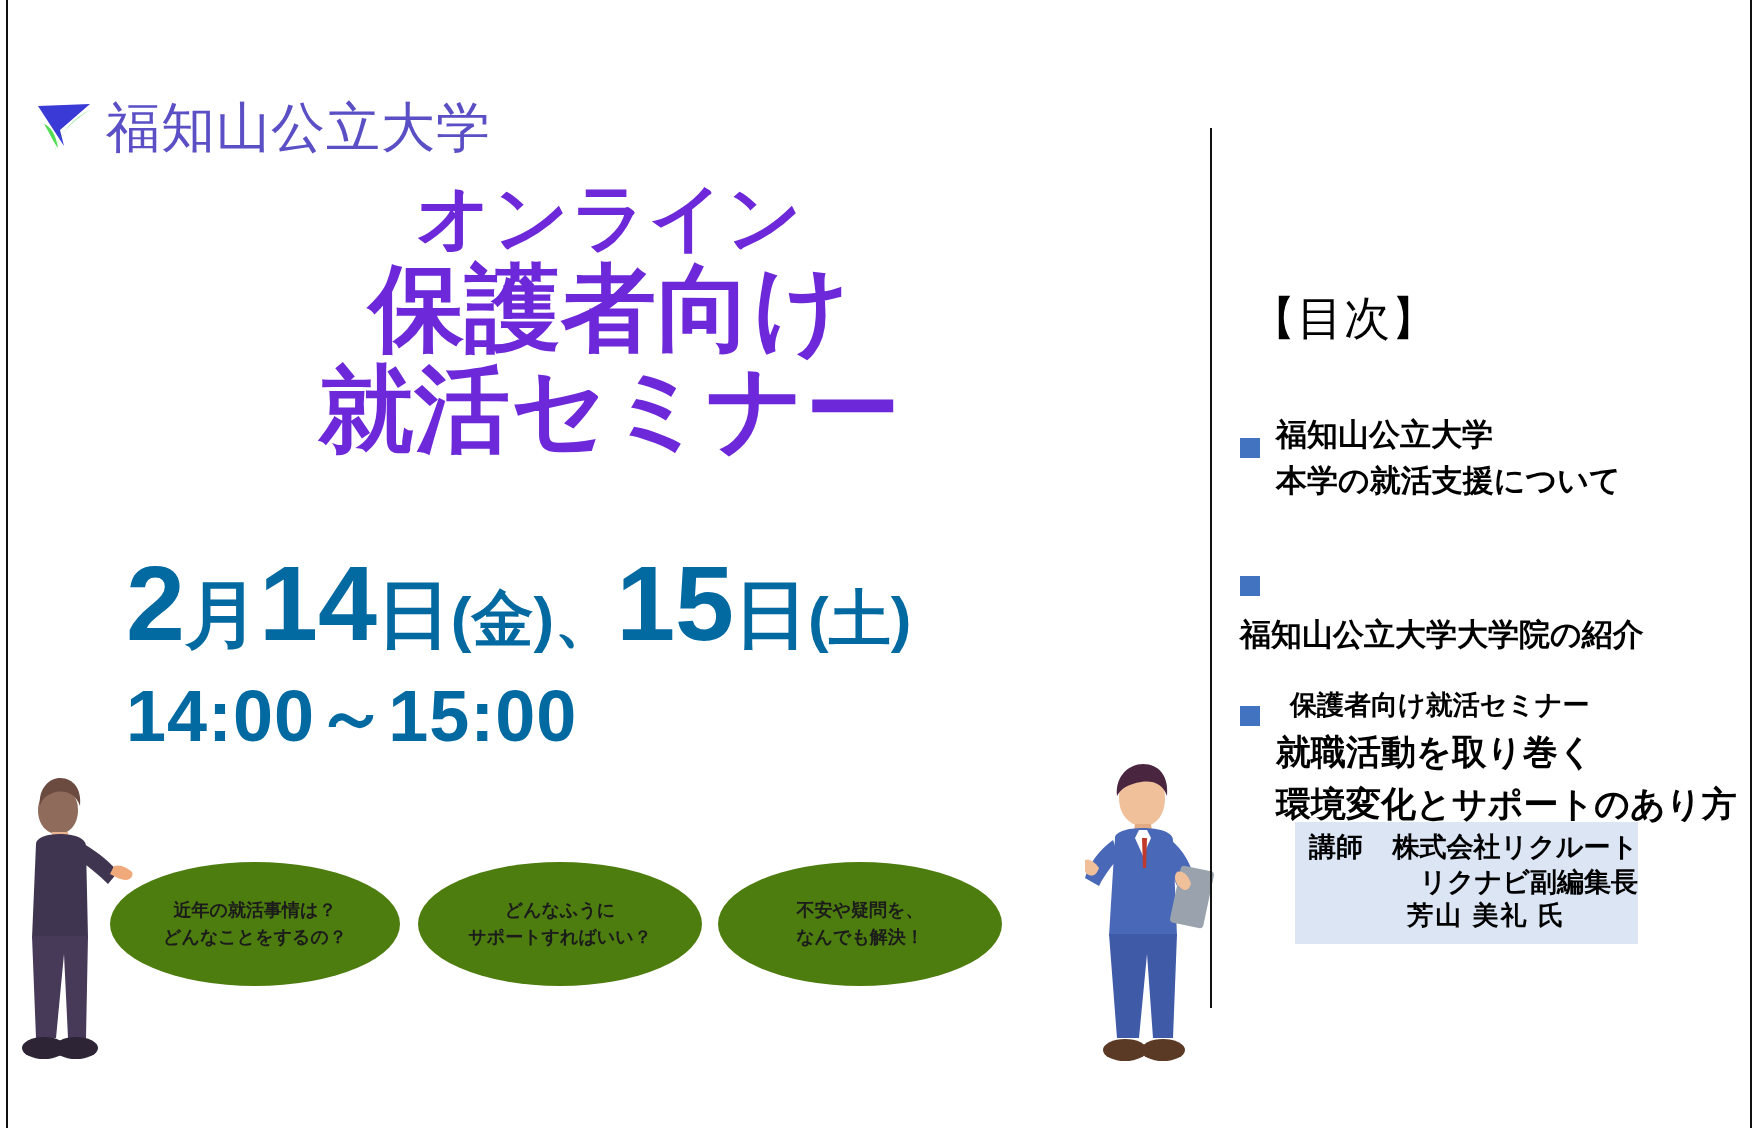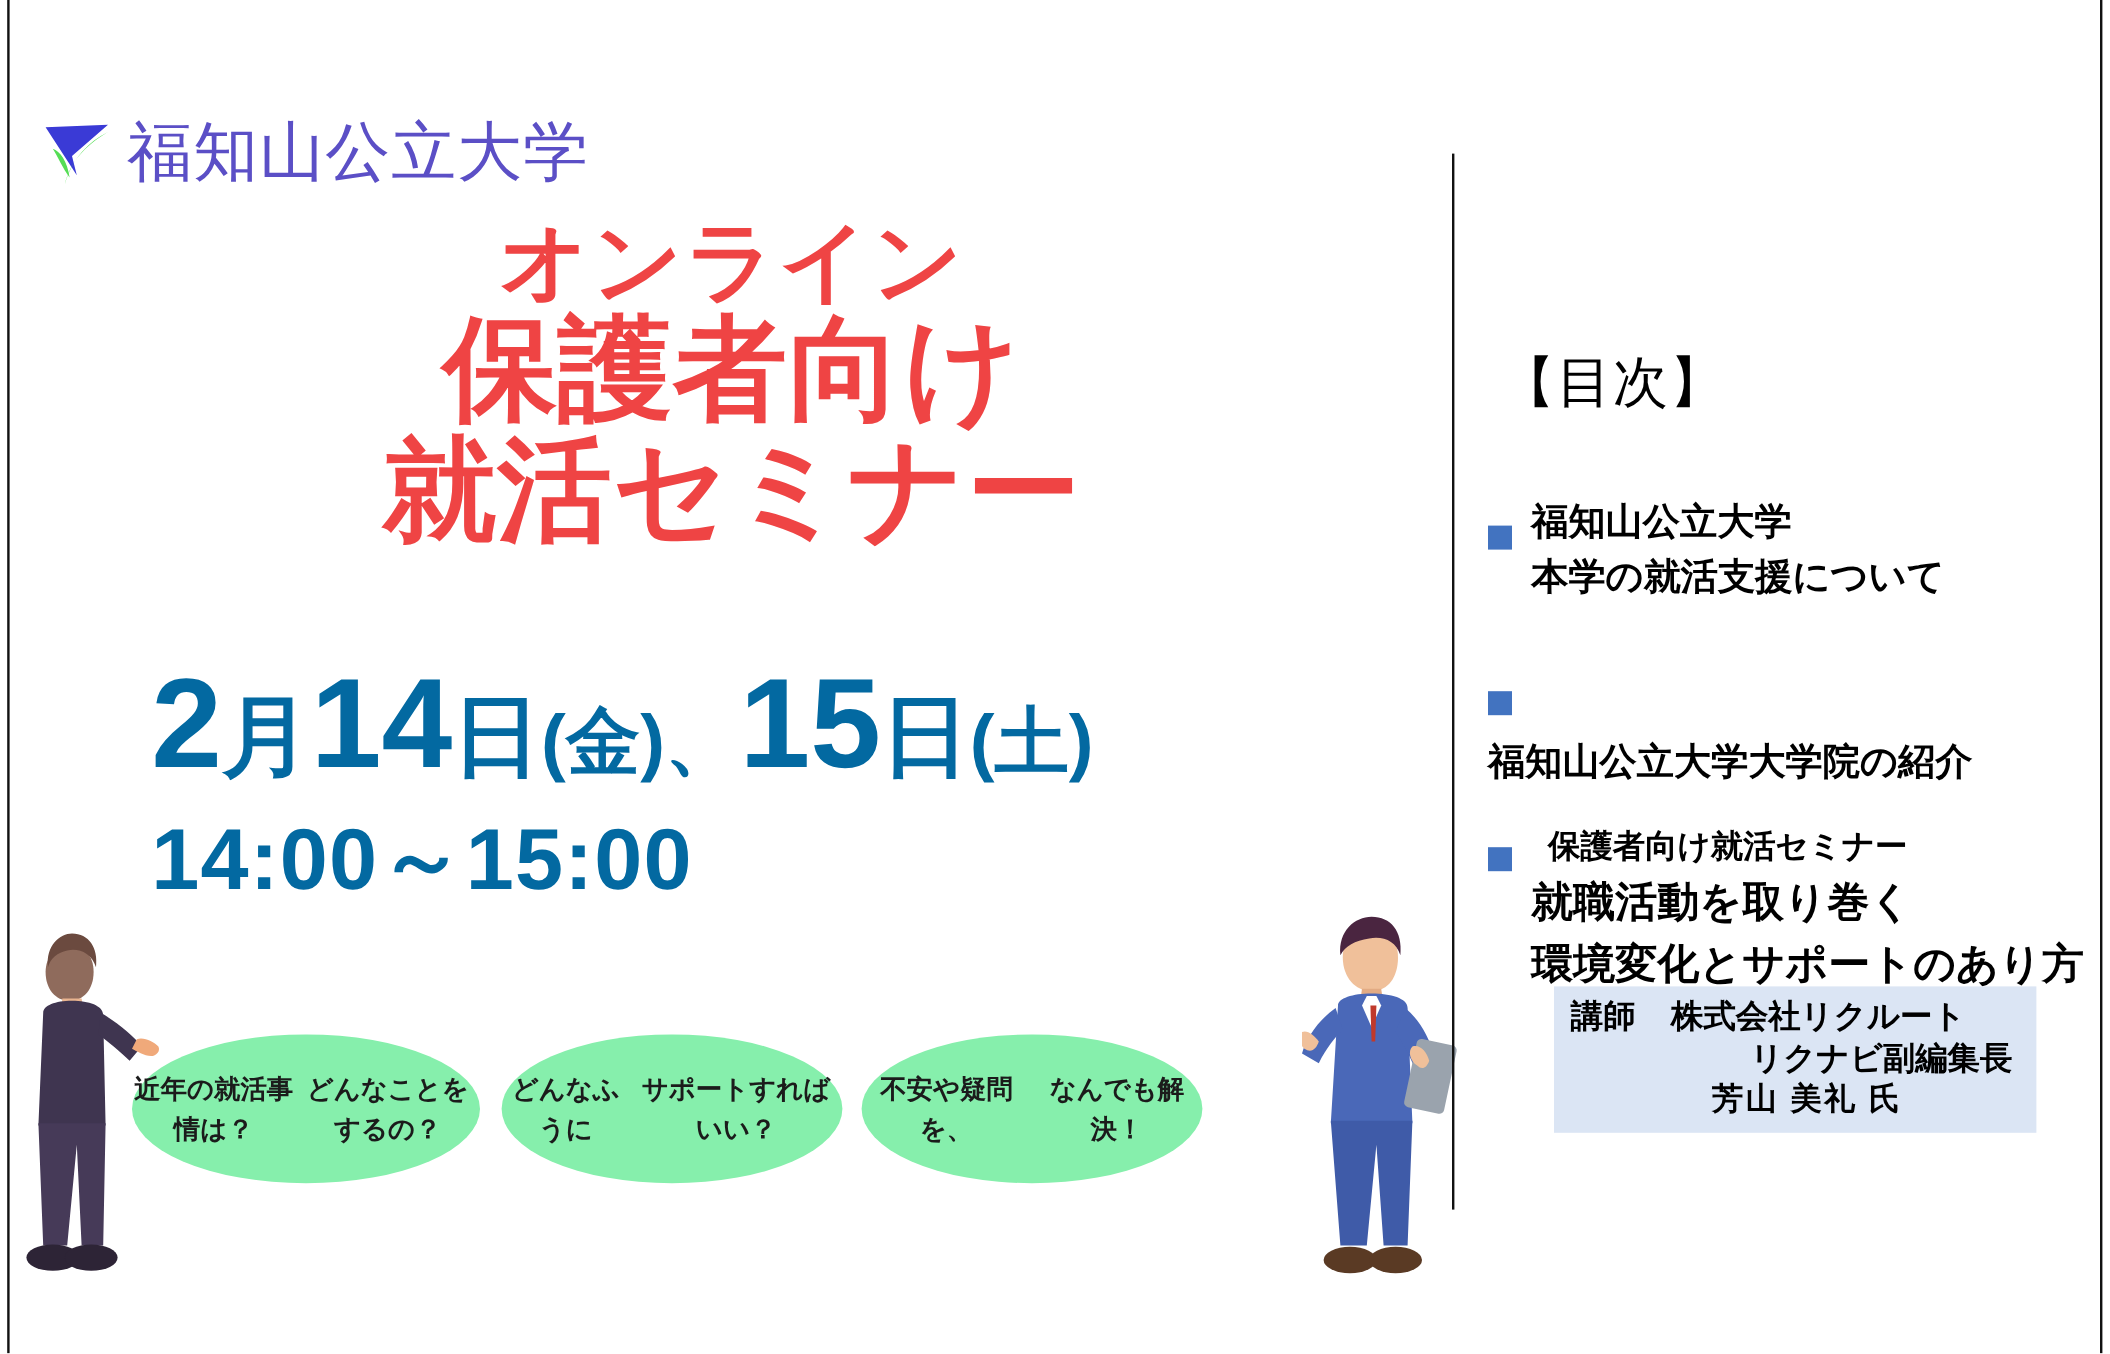--- a/index.html
+++ b/index.html
@@ -52,21 +52,21 @@
     white-space: nowrap;
   }
 
   
   .title-block {
     position: absolute;
     left: 210px;
     top: 180px;
     width: 800px;
     text-align: center;
-    color: #ef4444;
+    color: #6d28d9;
     font-weight: 700;
     line-height: 1.04;
   }
   .title-line-1 { font-size: 74px; letter-spacing: 2px; }
   .title-line-2 { font-size: 95px; letter-spacing: 1px; margin-top: 2px; }
   .title-line-3 { font-size: 95px; letter-spacing: 1px; margin-top: 2px; }
 
   
   .date-block {
     position: absolute;
@@ -86,28 +86,29 @@
   .time-line {
     margin-top: 10px;
     font-size: 72px;
     font-weight: 700;
     letter-spacing: 1px;
   }
 
   
   .bubble {
     position: absolute;
-    background: #86efac;
+    background: #4d7c0f;
     border-radius: 50%;
     display: flex;
+    flex-direction: column;
     align-items: center;
     justify-content: center;
     color: #1b1b1b;
     font-weight: 700;
-    font-size: 22px;
+    font-size: 18px;
     line-height: 1.5;
     text-align: center;
   }
   .bubble-1 { left: 110px; top: 862px; width: 290px; height: 124px; }
   .bubble-2 { left: 418px; top: 862px; width: 284px; height: 124px; }
   .bubble-3 { left: 718px; top: 862px; width: 284px; height: 124px; }
 
   
   .divider {
     position: absolute;
@@ -153,23 +154,23 @@
   .agenda-3 { left: 1240px; top: 686px; }
   .agenda-3 .marker { margin-top: 20px; }
   .agenda-3 .head-line { font-size: 27px; margin-left: 14px; }
   .agenda-3 .sub-line  { font-size: 35px; }
 
   
   .speaker-box {
     position: absolute;
     left: 1295px;
     top: 822px;
-    width: 402px;
+    width: 343px;
     background: #dbe5f4;
-    padding: 8px 20px 12px 14px;
+    padding: 8px 0 12px 14px;
     box-sizing: border-box;
     color: #000000;
   }
   .speaker-line {
     font-weight: 700;
     line-height: 1.28;
     white-space: nowrap;
   }
   .sp-1 { font-size: 27px; text-align: left; }
   .sp-2 { font-size: 27px; text-align: right; padding-left: 26px; }

